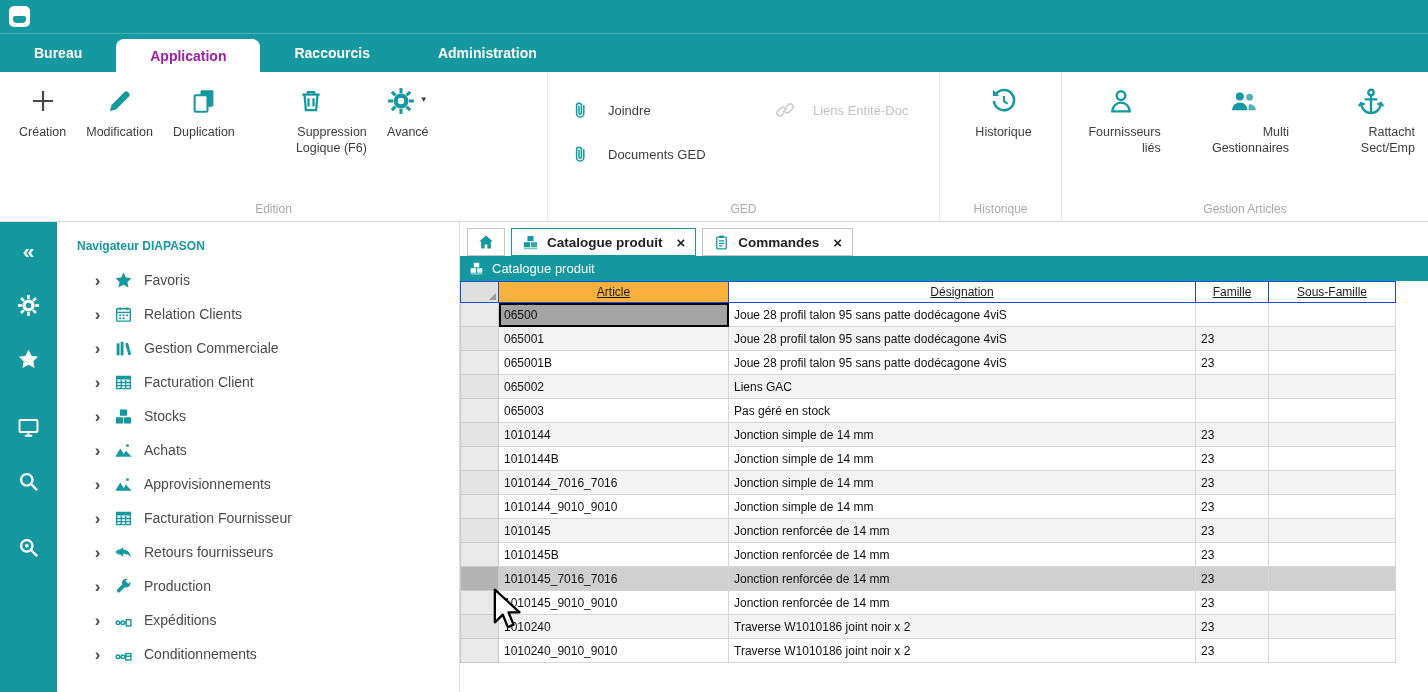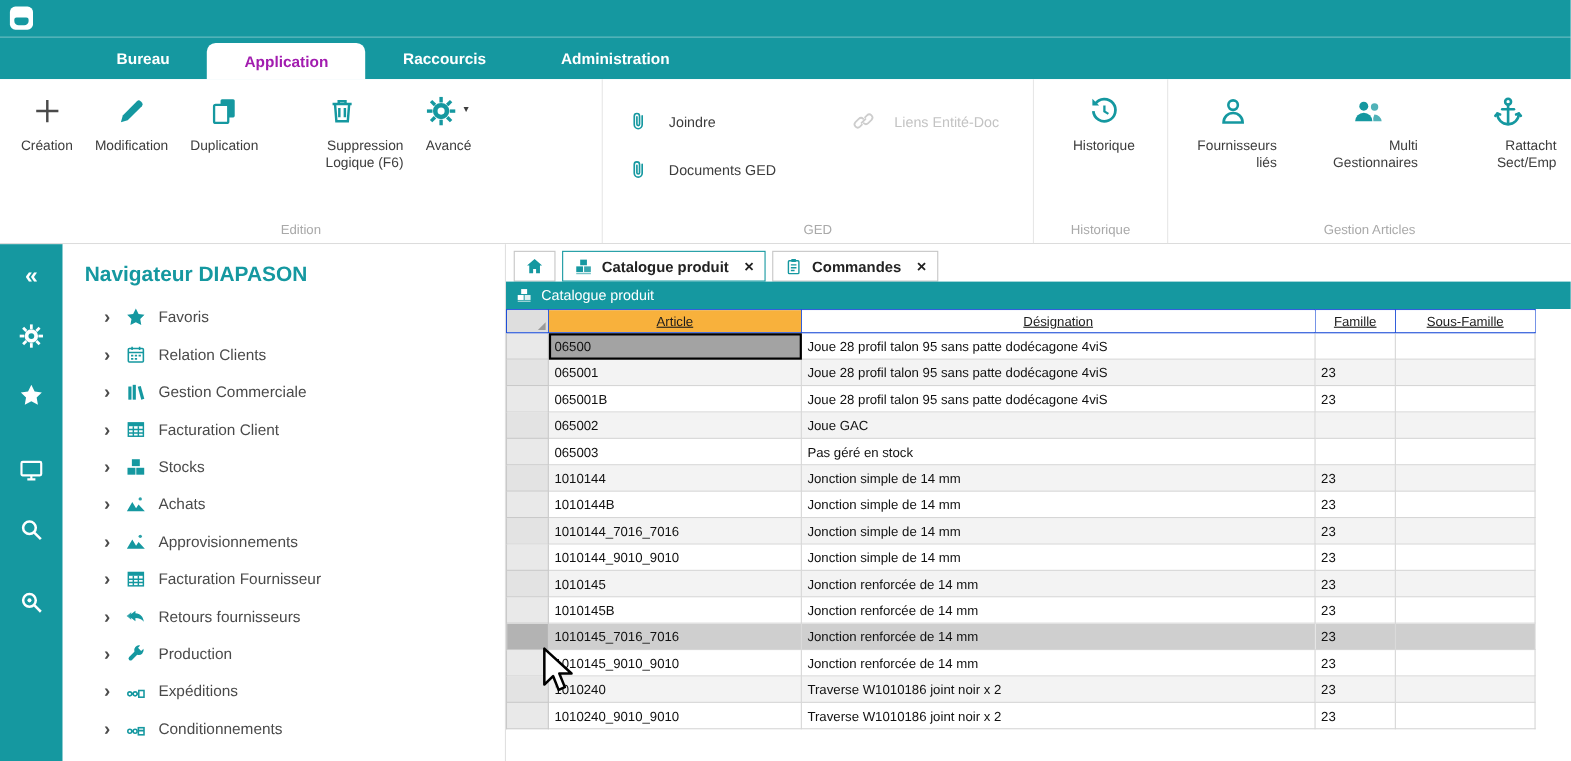--- a/index.html
+++ b/index.html
@@ -11,21 +11,21 @@
   *{box-sizing:border-box;margin:0;padding:0}
   html,body{width:1428px;height:692px;overflow:hidden}
   body{font-family:"Liberation Sans","DejaVu Sans",sans-serif;background:#fff;position:relative;font-size:13px;color:#333}
 
   
   .titlebar{height:34px;background:var(--teal);display:flex;align-items:center;padding-left:9px;border-bottom:1px solid rgba(255,255,255,.22)}
   .app-logo{width:21px;height:21px;background:#fff;border-radius:5px;position:relative}
   .app-logo::after{content:"";position:absolute;left:4px;right:4px;bottom:4px;height:7px;background:var(--teal);border-radius:2px 2px 4px 4px}
 
   
-  .ribbon-tabs{height:38px;background:var(--teal);display:flex;align-items:flex-end;padding-left:72px}
+  .ribbon-tabs{height:38px;background:var(--teal);display:flex;align-items:flex-end;}
   .rtab{height:38px;display:flex;align-items:center;padding:0 34px;color:#fff;font-weight:bold;font-size:14px;cursor:default}
   .rtab.active{height:33px;background:#fff;color:#a21caf;border-radius:8px 8px 0 0}
 
   
   .ribbon-body{height:150px;background:#fff;display:flex;border-bottom:1px solid #d9d9d9}
   .rgroup{position:relative;border-right:1px solid #e7e7e7;height:100%}
   .rgroup-label{position:absolute;bottom:5px;left:0;right:0;text-align:center;color:#a9a9a9;font-size:12px}
   .g-edition{width:548px}
   .g-ged{width:392px}
   .g-hist{width:122px}
@@ -56,21 +56,21 @@
   .rail{width:57px;background:var(--teal);display:flex;flex-direction:column;align-items:center;flex-shrink:0}
   .rail-collapse{width:57px;height:42px;margin-top:8px;display:flex;align-items:center;justify-content:center;color:#fff;font-size:21px;font-weight:bold;cursor:pointer}
   .rail-btn{width:57px;height:54px;display:flex;align-items:center;justify-content:center;cursor:pointer;--gear-hole:var(--teal)}
   .rail-btn .ic{width:23px;height:23px;color:#fff}
   .rail-btn:nth-child(1){margin-top:6px}
   .rail-btn:nth-child(3){margin-top:14px}
   .rail-btn:nth-child(5){margin-top:12px}
 
   
   .nav{width:403px;background:#fff;border-right:1px solid #e0e0e0;flex-shrink:0;overflow:hidden}
-  .nav-title{color:var(--teal);font-weight:bold;font-size:19px;padding:17px 0 10px 20px}
+  .nav-title{color:var(--teal);font-weight:bold;font-size:12px;padding:17px 0 10px 20px}
   .nav-items{padding-left:35px}
   .nav-item{display:flex;align-items:center;gap:11px;height:34px;font-size:14px;color:#4a4a4a;cursor:pointer}
   .chev{width:11px;text-align:center}
   .chev::before{content:"›";font-size:17px;color:#4c4c4c;font-weight:bold;line-height:1}
   .nav-item .ic{width:19px;height:19px;color:var(--teal)}
   .nav-label{white-space:nowrap}
 
   
   .content{flex:1;display:flex;flex-direction:column;min-width:0;background:#fff}
   .doc-tabs{height:34px;display:flex;align-items:flex-end;gap:6px;padding:0 0 0 7px;background:#fff}
@@ -545,21 +545,21 @@
             <tr>
               <td class="selector"></td>
               <td>065001B</td>
               <td>Joue 28 profil talon 95 sans patte dodécagone 4viS</td>
               <td>23</td>
               <td></td>
             </tr>
             <tr>
               <td class="selector"></td>
               <td>065002</td>
-              <td>Joue GAC</td>
+              <td>Liens GAC</td>
               <td></td>
               <td></td>
             </tr>
             <tr>
               <td class="selector"></td>
               <td>065003</td>
               <td>Pas géré en stock</td>
               <td></td>
               <td></td>
             </tr>

